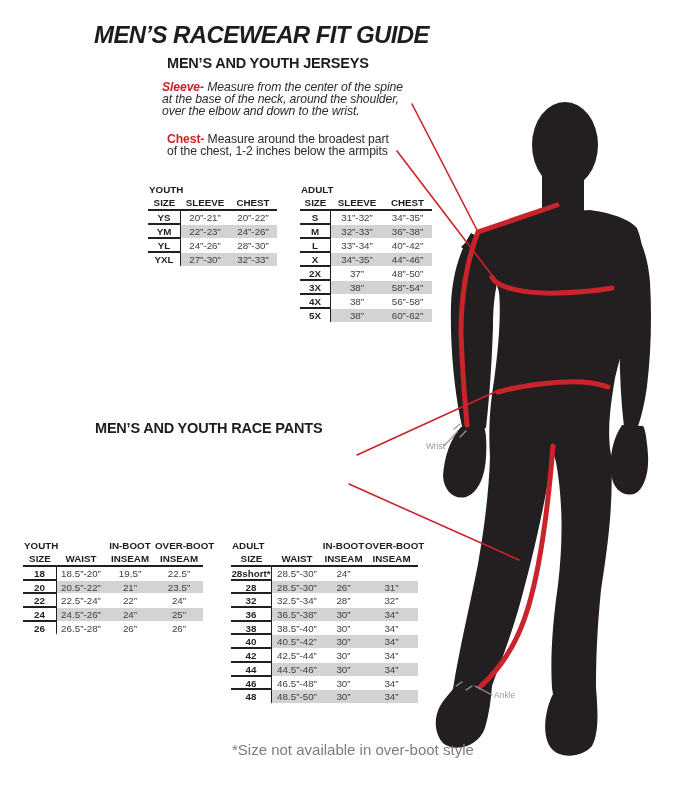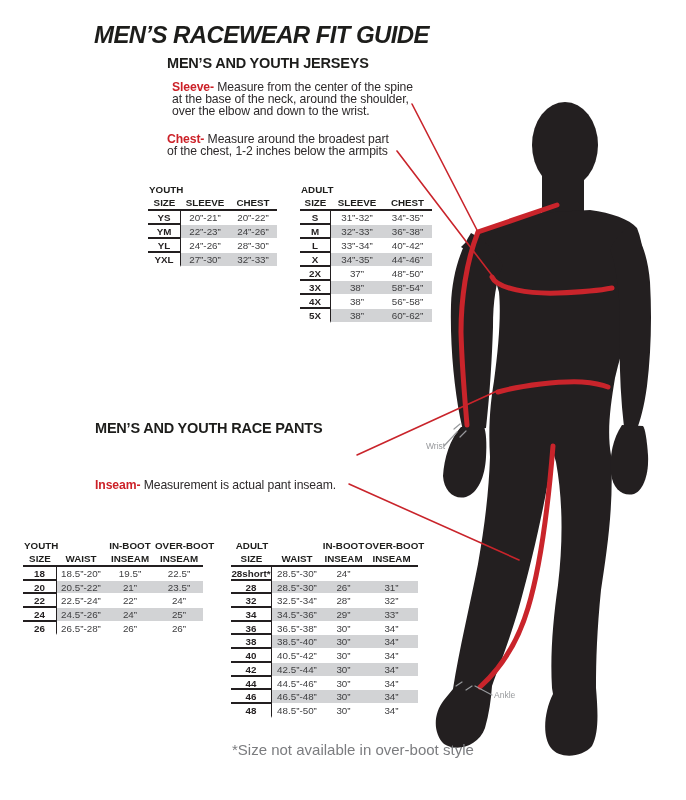--- a/index.html
+++ b/index.html
@@ -10,31 +10,31 @@
 
   #title{left:94px;top:21px;font-size:24px;font-weight:bold;font-style:italic;
          letter-spacing:-0.6px;color:#1d1d1b;white-space:nowrap;}
   .section-heading{font-size:14.5px;font-weight:bold;letter-spacing:-0.2px;
                    color:#1d1d1b;white-space:nowrap;}
   #jersey-heading{left:167px;top:55px;}
   #pants-heading{left:95px;top:420px;}
 
   .para{font-size:12.2px;line-height:11.9px;white-space:pre-line;color:#2e2a2b;
         letter-spacing:-0.1px;}
-  #sleeve-para{left:172px;top:82px;width:270px;}
+  #sleeve-para{left:162px;top:82px;width:270px;font-style:italic;}
   #chest-para{left:167px;top:134px;width:270px;}
   #waist-para{left:95px;top:449px;width:280px;}
   #inseam-para{left:95px;top:480px;width:280px;}
   .red-label{color:#cc2128;font-weight:bold;}
 
   .dtable{position:absolute;}
   .hrow{display:flex;}
   .cell{box-sizing:border-box;height:13px;line-height:13px;font-size:9.8px;
         font-weight:bold;text-align:center;white-space:nowrap;color:#1d1d1b;}
-  .hrow.top .c0{text-align:center;padding-left:1px;}
+  .hrow.top .c0{text-align:left;padding-left:1px;}
   .hrow.main{border-bottom:2px solid #231f20;}
   .tr{display:flex;}
   .td{box-sizing:border-box;height:14px;line-height:13px;font-size:9.8px;
       text-align:center;color:#404042;white-space:nowrap;}
   .td.c0{font-weight:bold;color:#231f20;border-right:1px solid #231f20;
          border-bottom:2px solid #231f20;}
   .tr:last-child .td.c0{border-bottom:2px solid transparent;}
   .tr:nth-child(even) .td:not(.c0){background:#d2d3d5;box-shadow:inset 0 -1px 0 #ffffff;}
 
   .t-jy{left:148px;top:183px;}
@@ -228,21 +228,20 @@
           <div class="td c0">5X</div>
           <div class="td c1">38”</div>
           <div class="td c2">60”-62”</div>
         </div>
       </div>
   </div>
 
   <div id="pants-heading" class="abs section-heading">MEN’S AND YOUTH RACE PANTS</div>
 
 
-  <div id="inseam-para" class="abs para"><span class="red-label">Inseam-</span><span> Measurement is actual pant inseam.</span></div>
 
   <div class="dtable t-py">
     <div class="hrow top">
         <div class="cell c0">YOUTH</div>
         <div class="cell c1"></div>
         <div class="cell c2">IN-BOOT</div>
         <div class="cell c3">OVER-BOOT</div>
       </div>
     <div class="hrow main">
         <div class="cell c0">SIZE</div>
@@ -310,26 +309,20 @@
           <div class="td c2">26”</div>
           <div class="td c3">31”</div>
         </div>
         <div class="tr">
           <div class="td c0">32</div>
           <div class="td c1">32.5”-34”</div>
           <div class="td c2">28”</div>
           <div class="td c3">32”</div>
         </div>
         <div class="tr">
-          <div class="td c0">34</div>
-          <div class="td c1">34.5”-36”</div>
-          <div class="td c2">29”</div>
-          <div class="td c3">33”</div>
-        </div>
-        <div class="tr">
           <div class="td c0">36</div>
           <div class="td c1">36.5”-38”</div>
           <div class="td c2">30”</div>
           <div class="td c3">34”</div>
         </div>
         <div class="tr">
           <div class="td c0">38</div>
           <div class="td c1">38.5”-40”</div>
           <div class="td c2">30”</div>
           <div class="td c3">34”</div>

